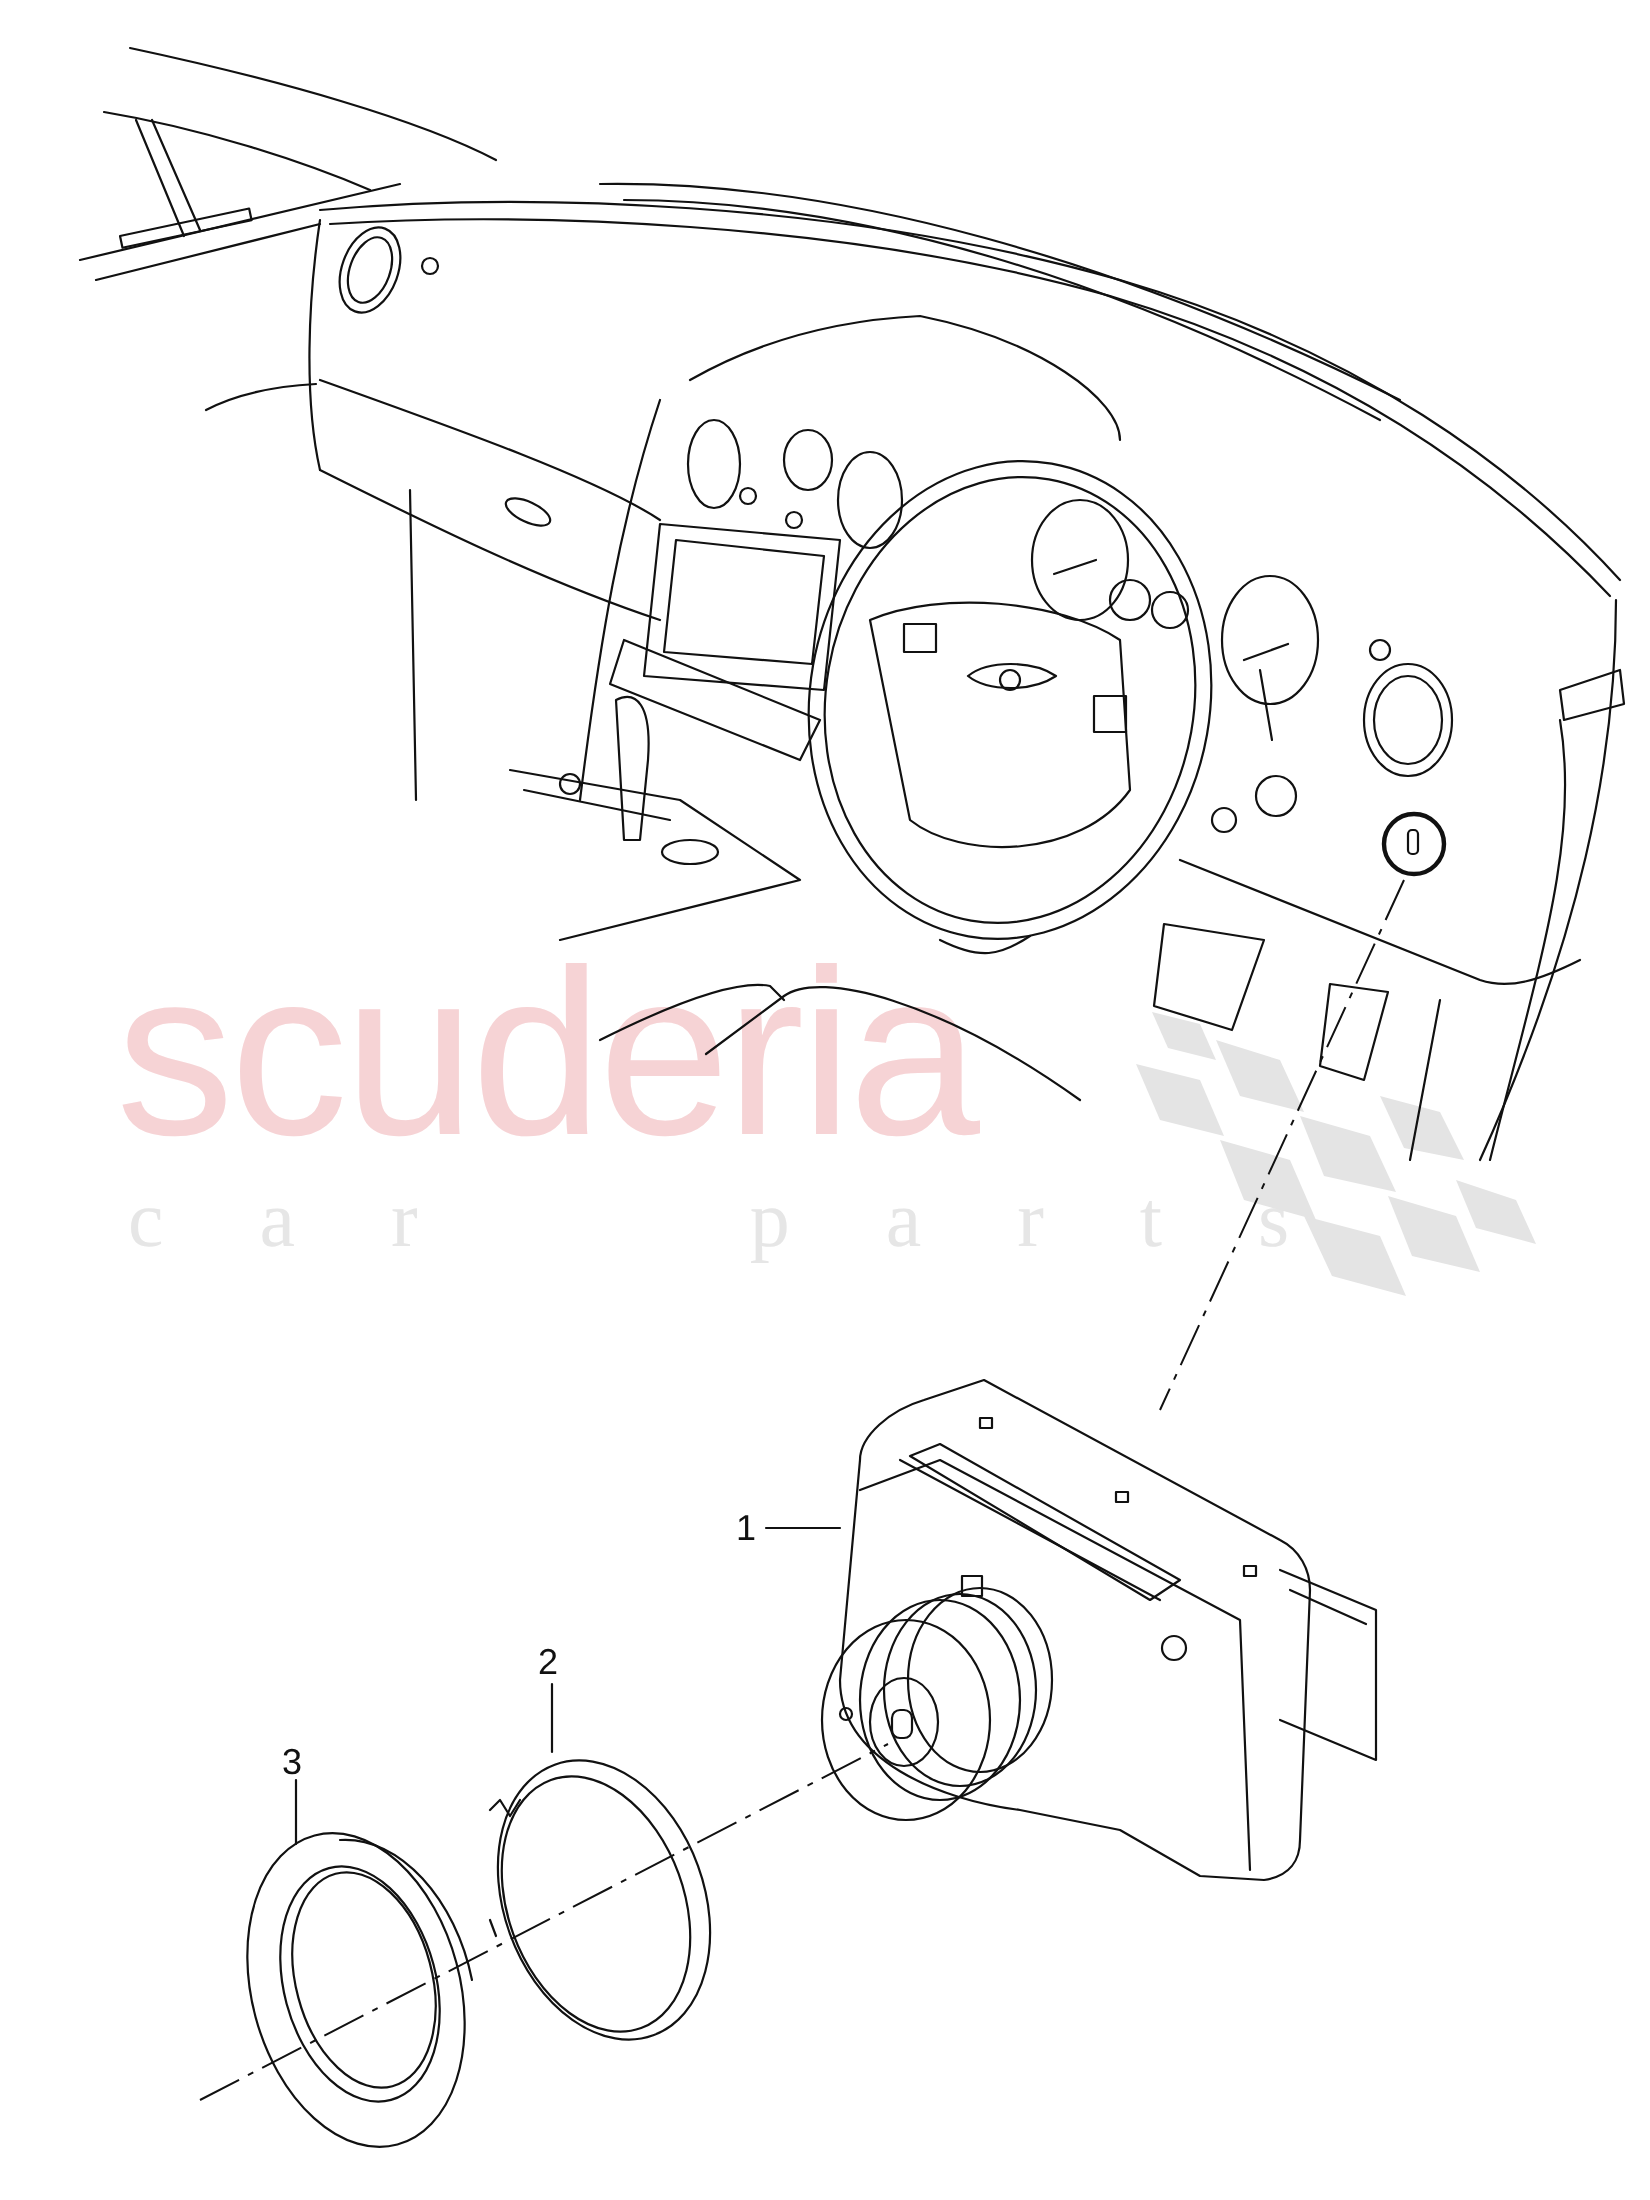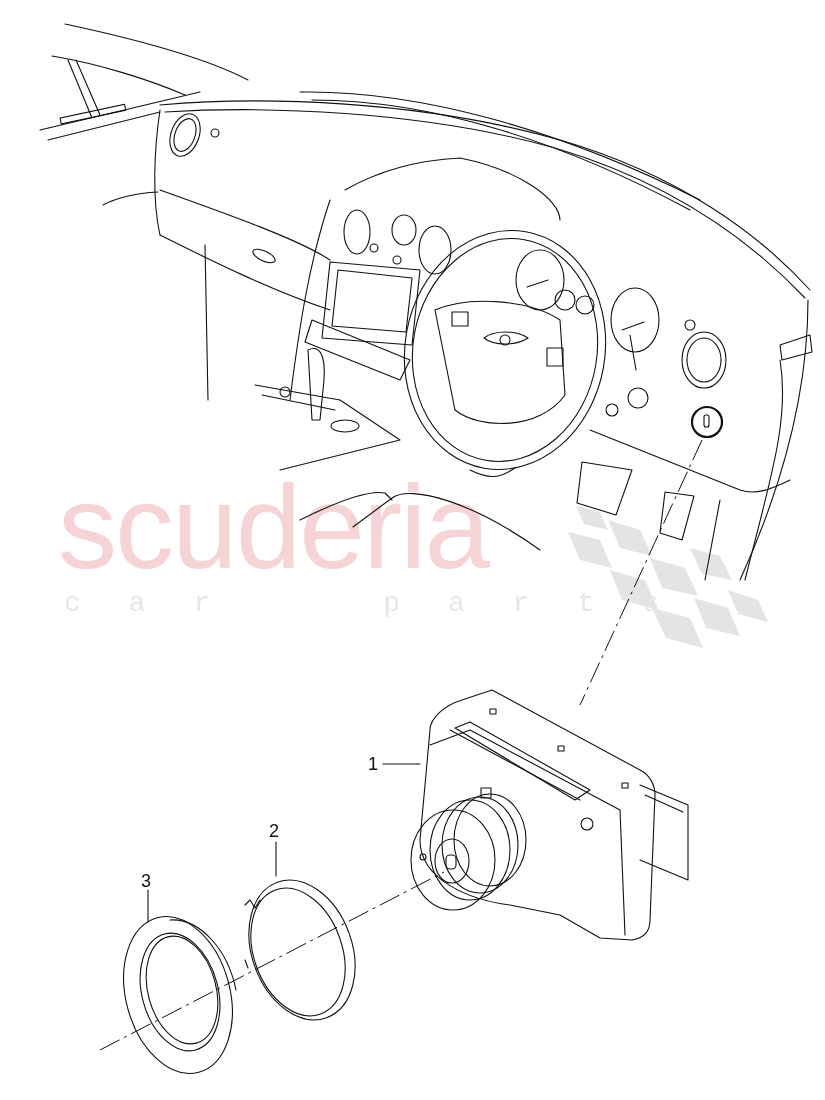--- a/index.html
+++ b/index.html
@@ -6,21 +6,21 @@
     body { width: 825px; height: 1100px; position: relative; overflow: hidden; font-family: "Liberation Sans", sans-serif; }
     #canvas { position: absolute; left: 0; top: 0; width: 825px; height: 1100px; }
     .wm-main {
       position: absolute; left: 58px; top: 468px;
       font-family: "Liberation Sans", sans-serif; font-weight: normal;
       font-size: 118px; letter-spacing: -2px; color: #f6d3d5; line-height: 1;
       user-select: none;
     }
     .wm-sub {
       position: absolute; left: 64px; top: 590px;
-      font-family: Liberation Mono, monospace; font-size: 28px;
+      font-family: Liberation Serif, serif; font-size: 40px;
       color: #e6e6e6; letter-spacing: 48px; line-height: 1; word-spacing: 60px;
       user-select: none;
     }
     .callout {
       position: absolute; font-family: "Liberation Sans", sans-serif;
       font-size: 18px; color: #111; line-height: 1;
     }
     svg .ln { fill: none; stroke: #111; stroke-width: 1.1; stroke-linecap: round; stroke-linejoin: round; }
     svg .th { fill: none; stroke: #111; stroke-width: 2.2; }
     svg .dash { fill: none; stroke: #111; stroke-width: 1; stroke-dasharray: 22 5 3 5; }

